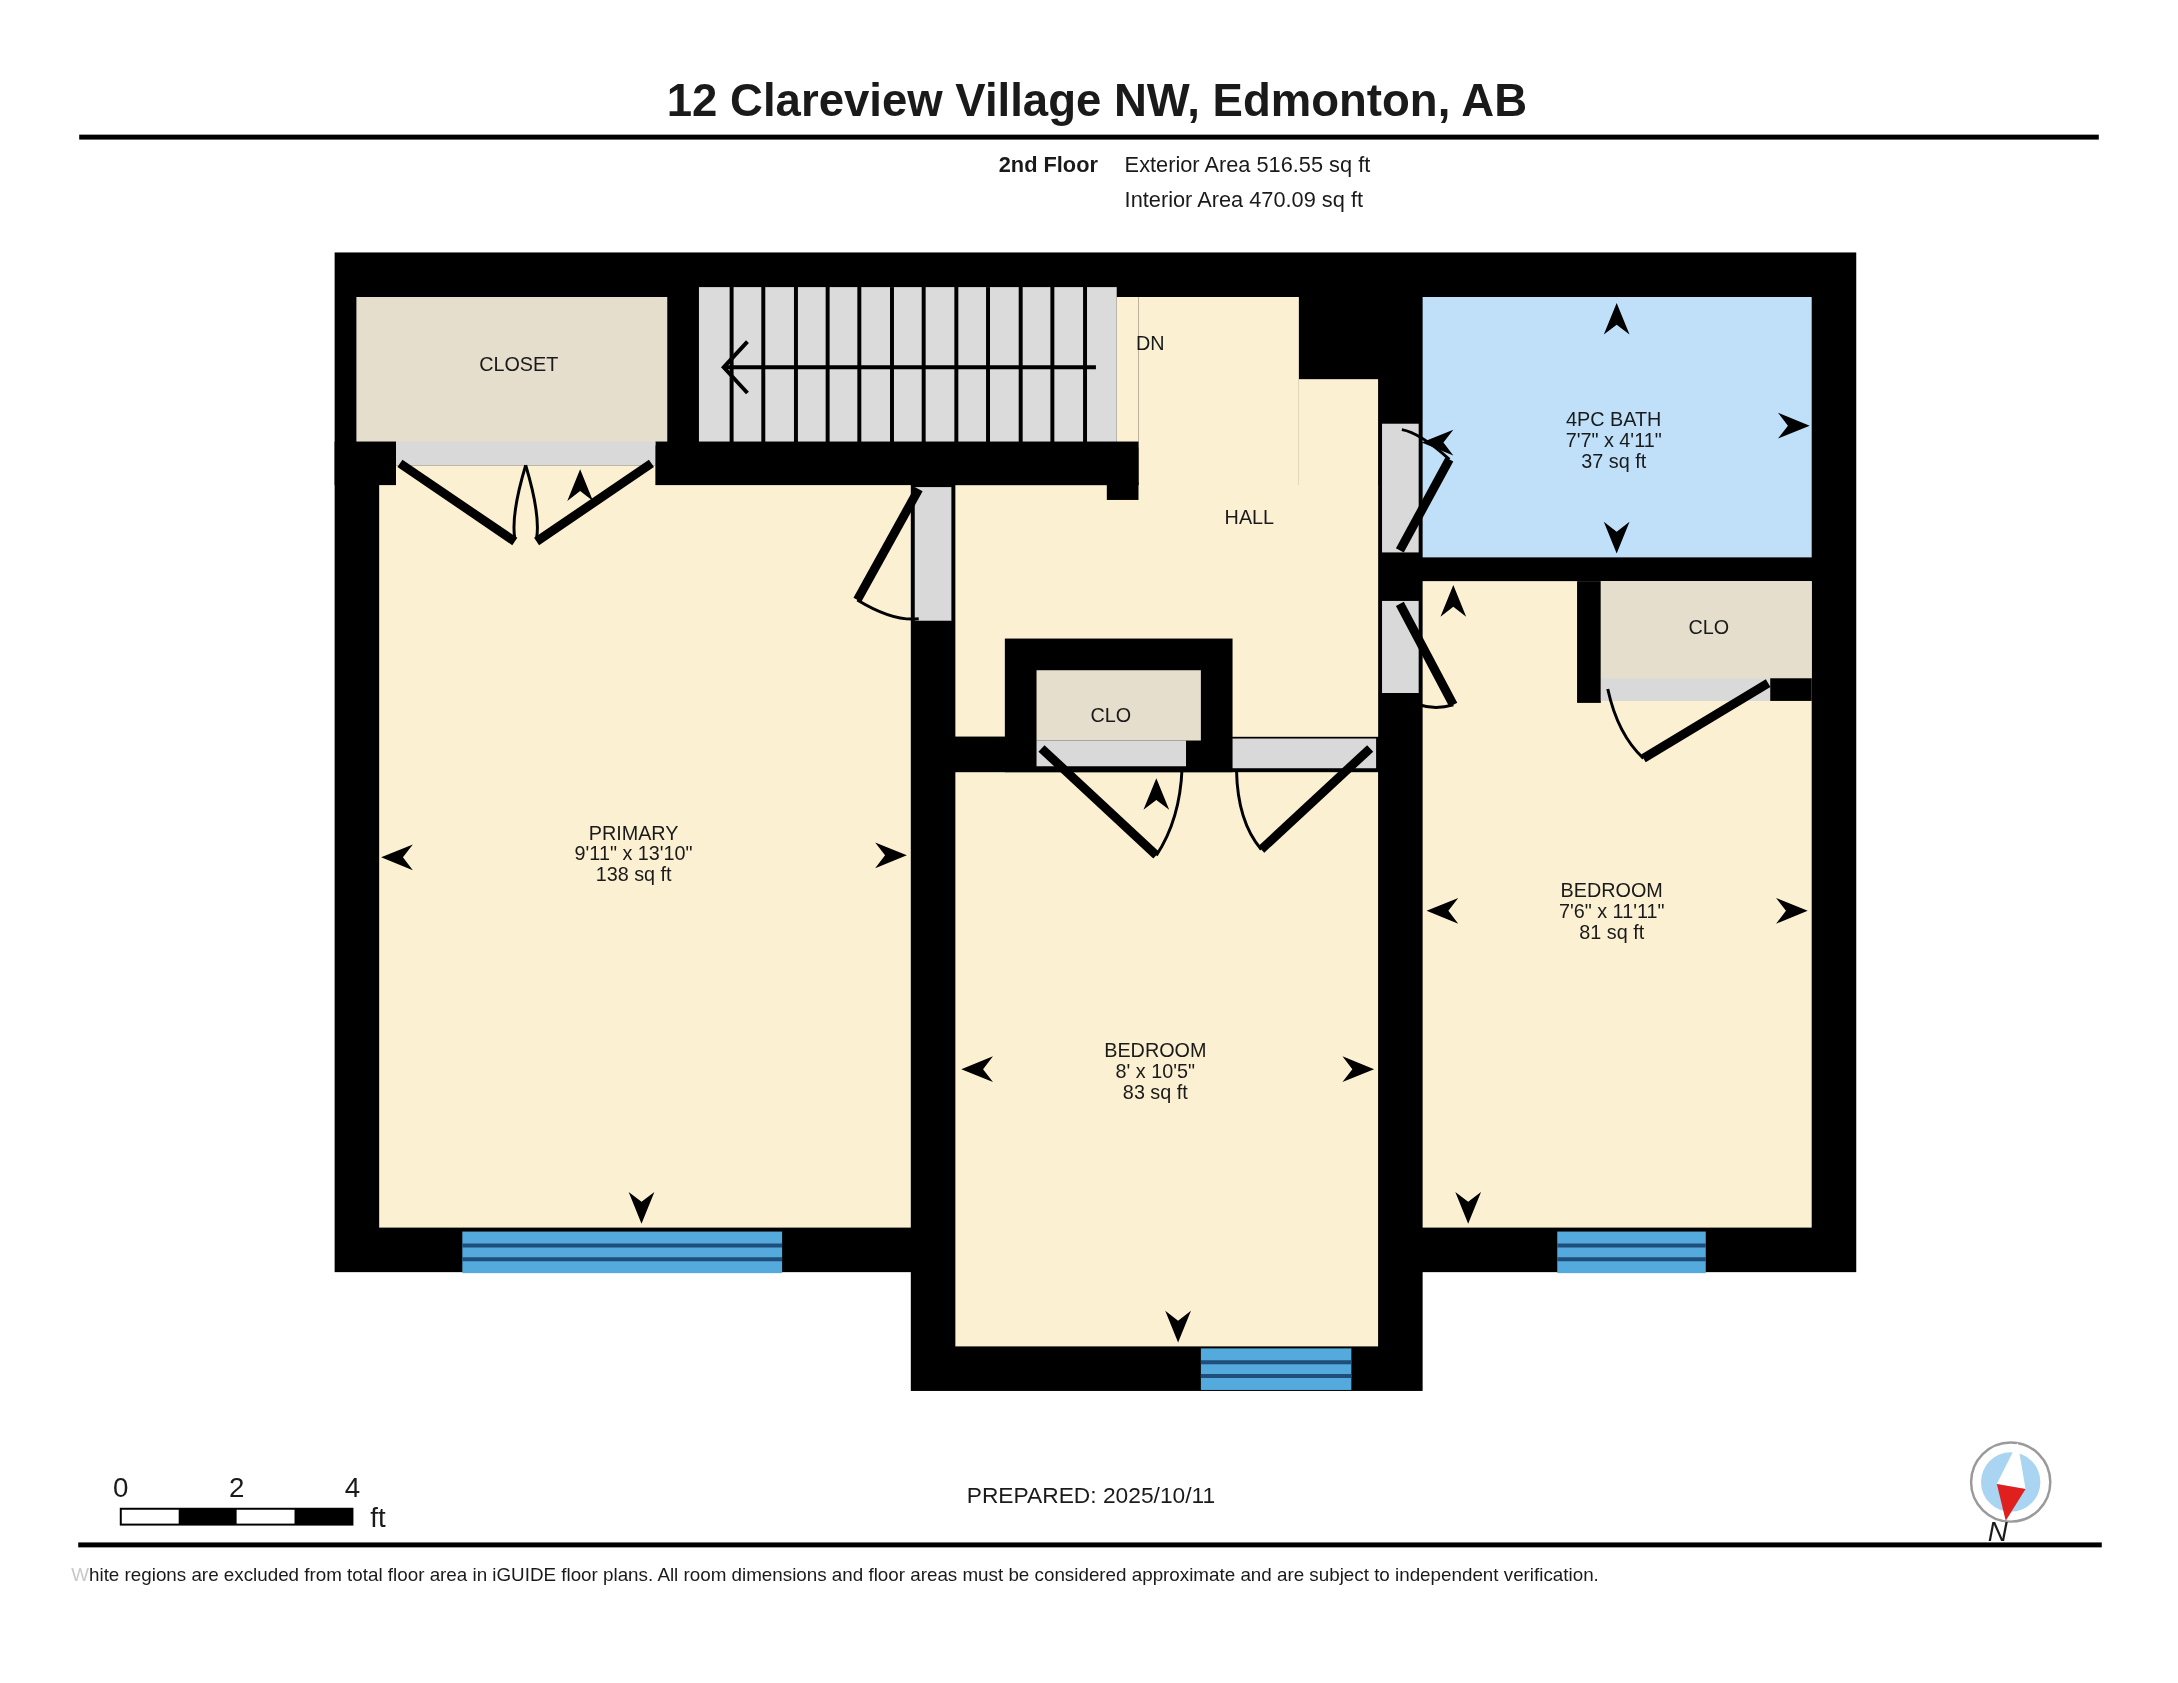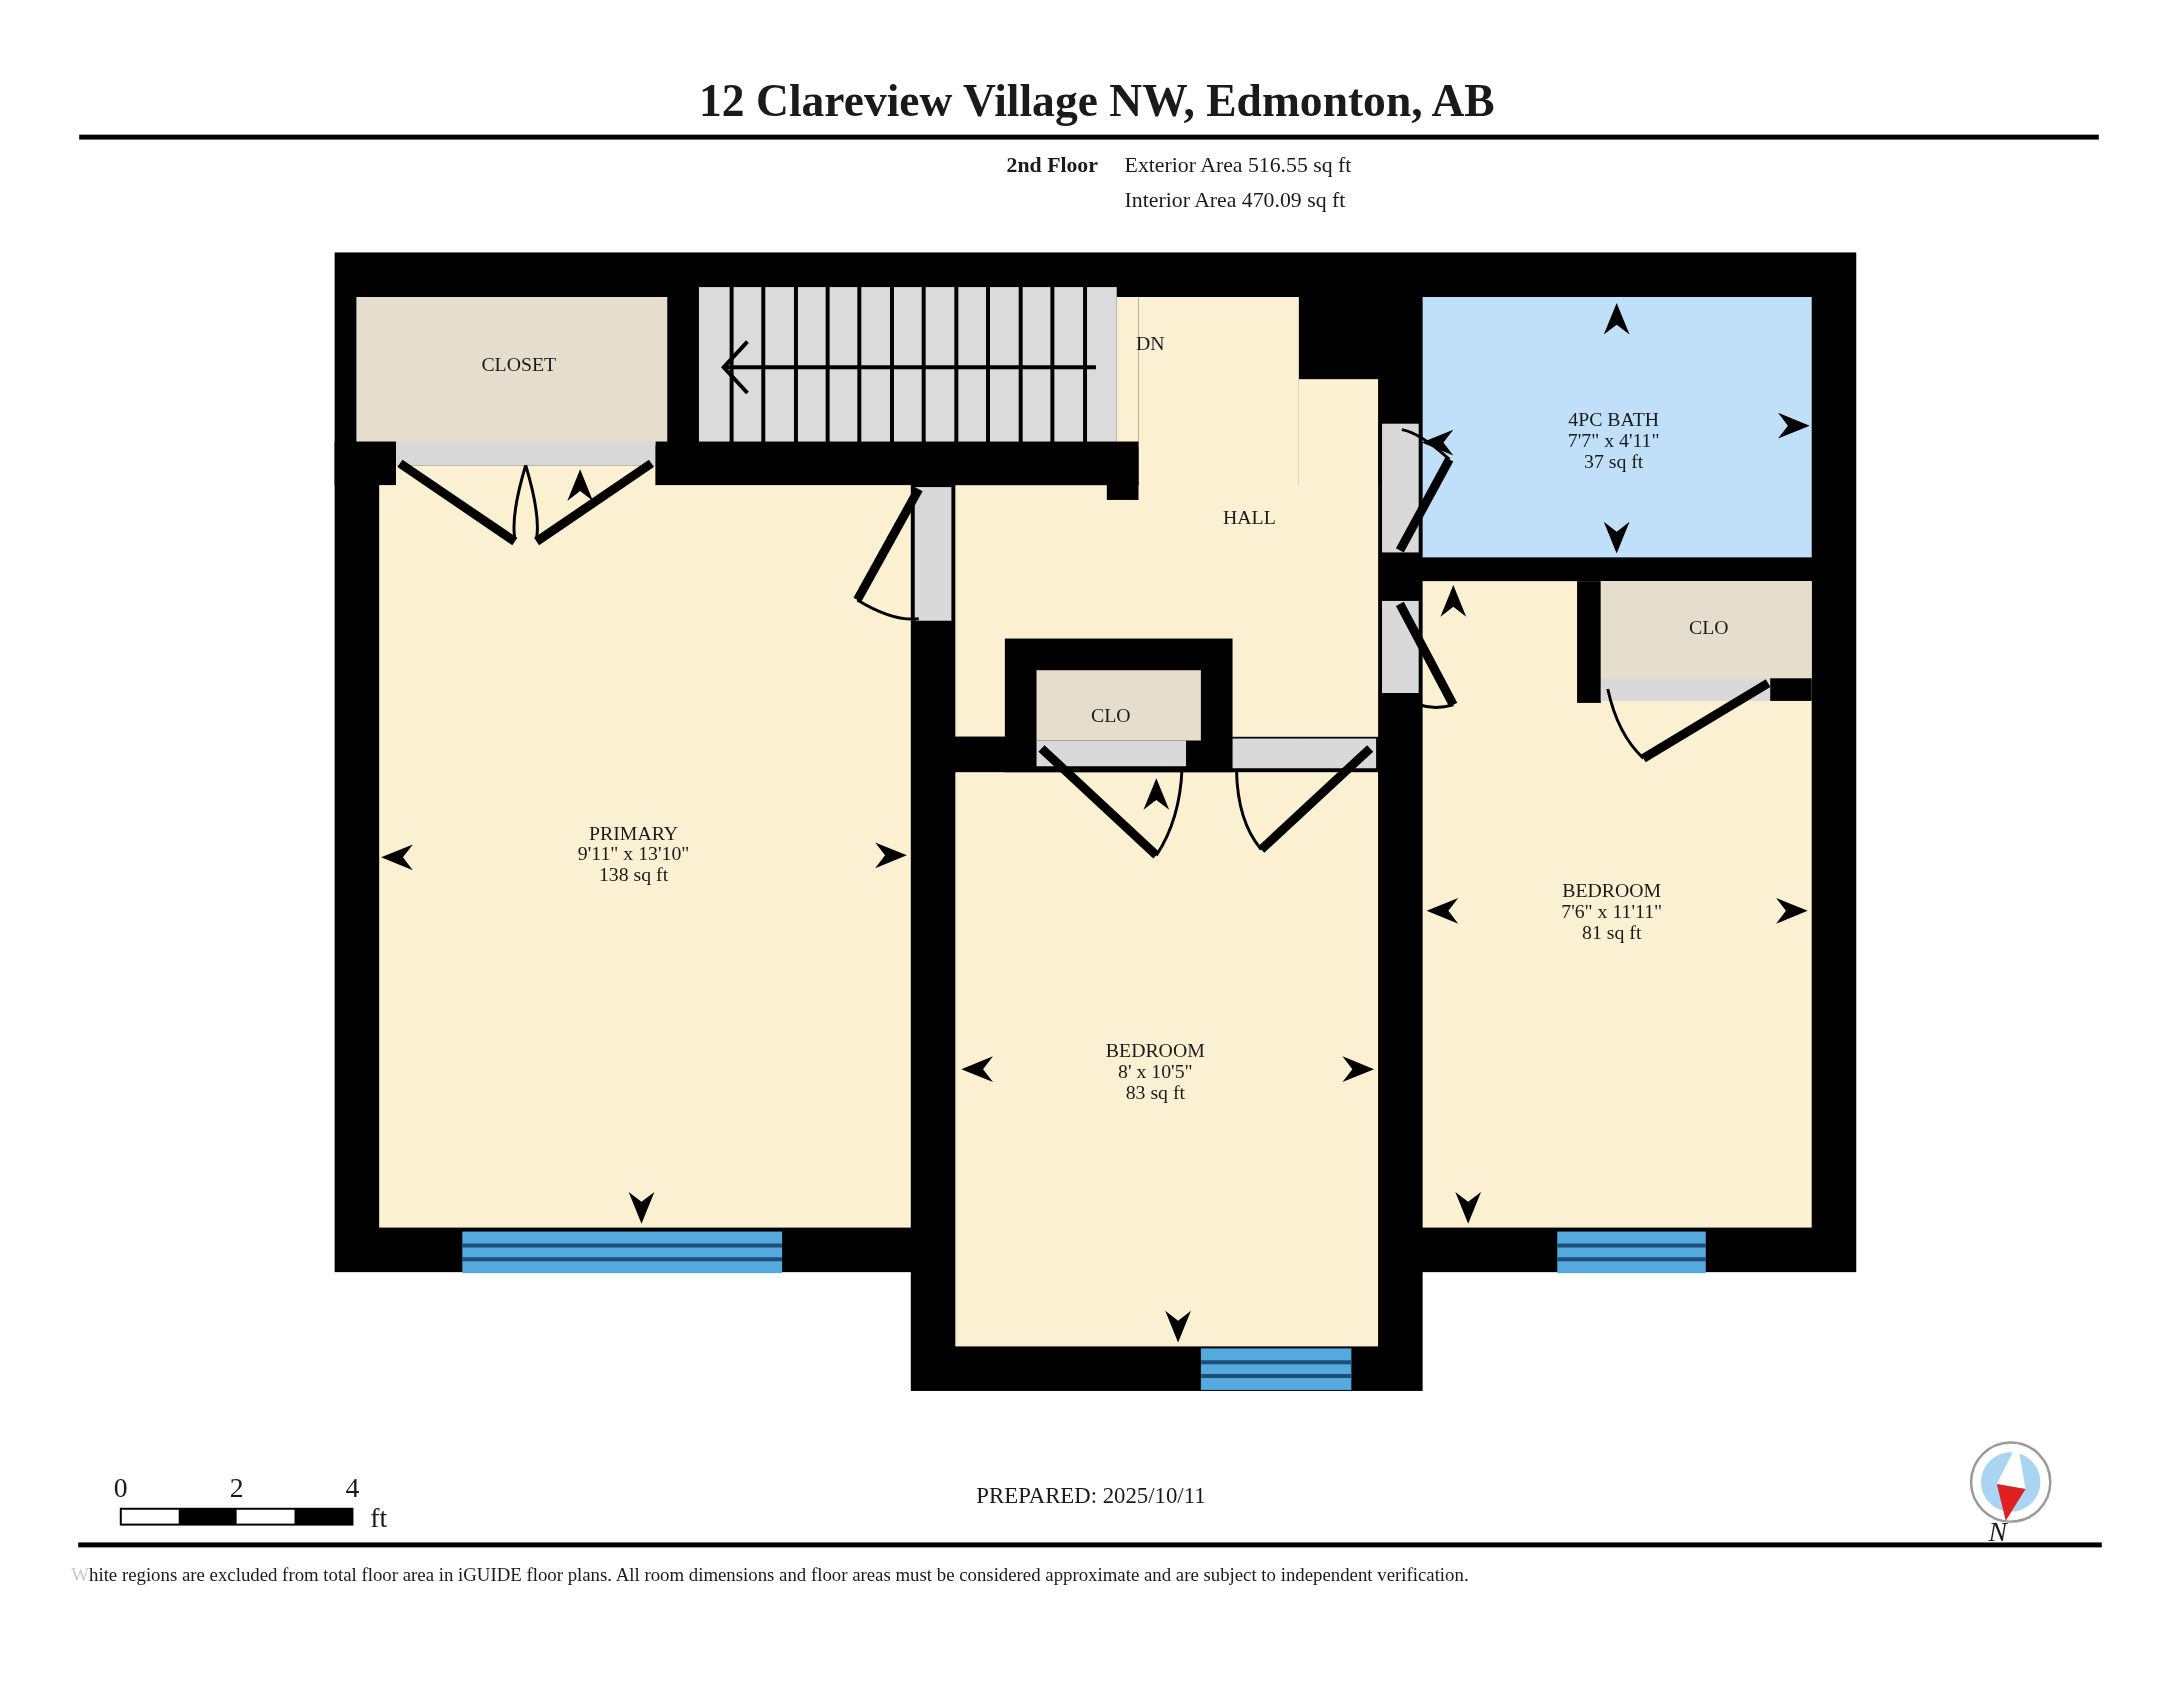--- a/index.html
+++ b/index.html
@@ -1,17 +1,17 @@
 <!DOCTYPE html>
 <html><head>
 <meta charset="utf-8">
 <style>
   html,body{margin:0;padding:0;background:#ffffff;}
   .page{position:relative;width:2178px;height:1683px;background:#ffffff;overflow:hidden;
-        font-family:Liberation Serif, serif;}
+        font-family:Liberation Sans, sans-serif;}
   svg{position:absolute;left:0;top:0;}
   .wall{fill:#000000;}
   text{fill:#1a1a1a;}
   .title{font-size:46px;font-weight:bold;}
   .hdr{font-size:22px;}
   .hdr-b{font-size:22px;font-weight:bold;}
   .room{font-size:20px;}
   .scale-num{font-size:28px;}
   .prepared{font-size:23px;}
   .disclaimer{font-size:19px;}

